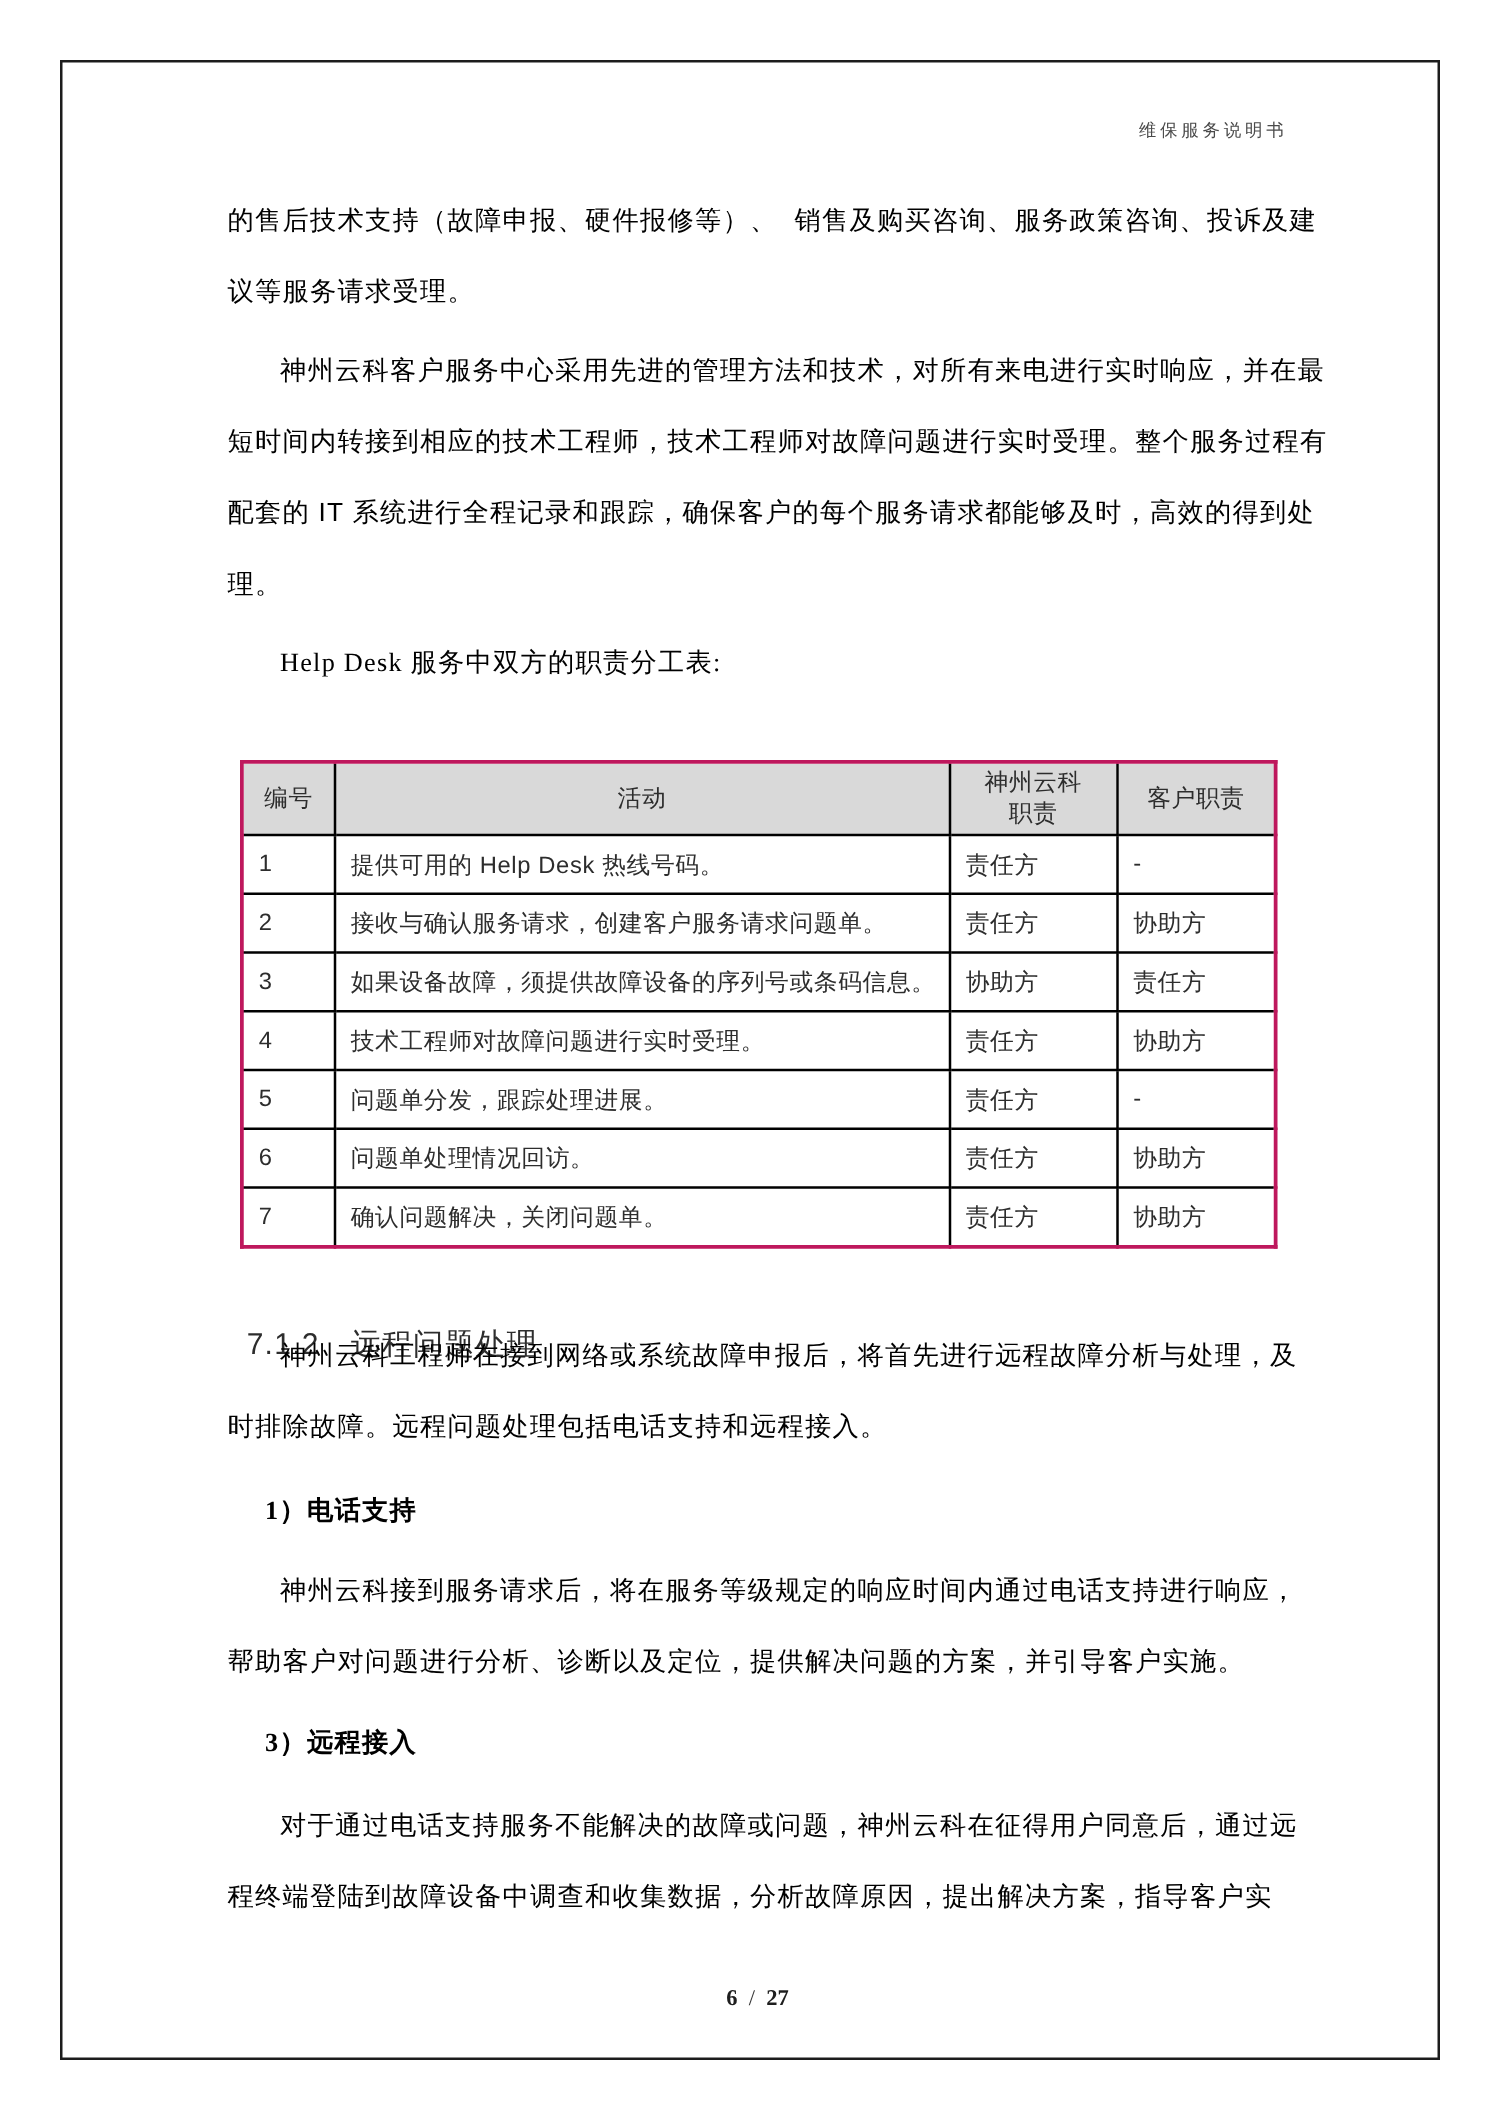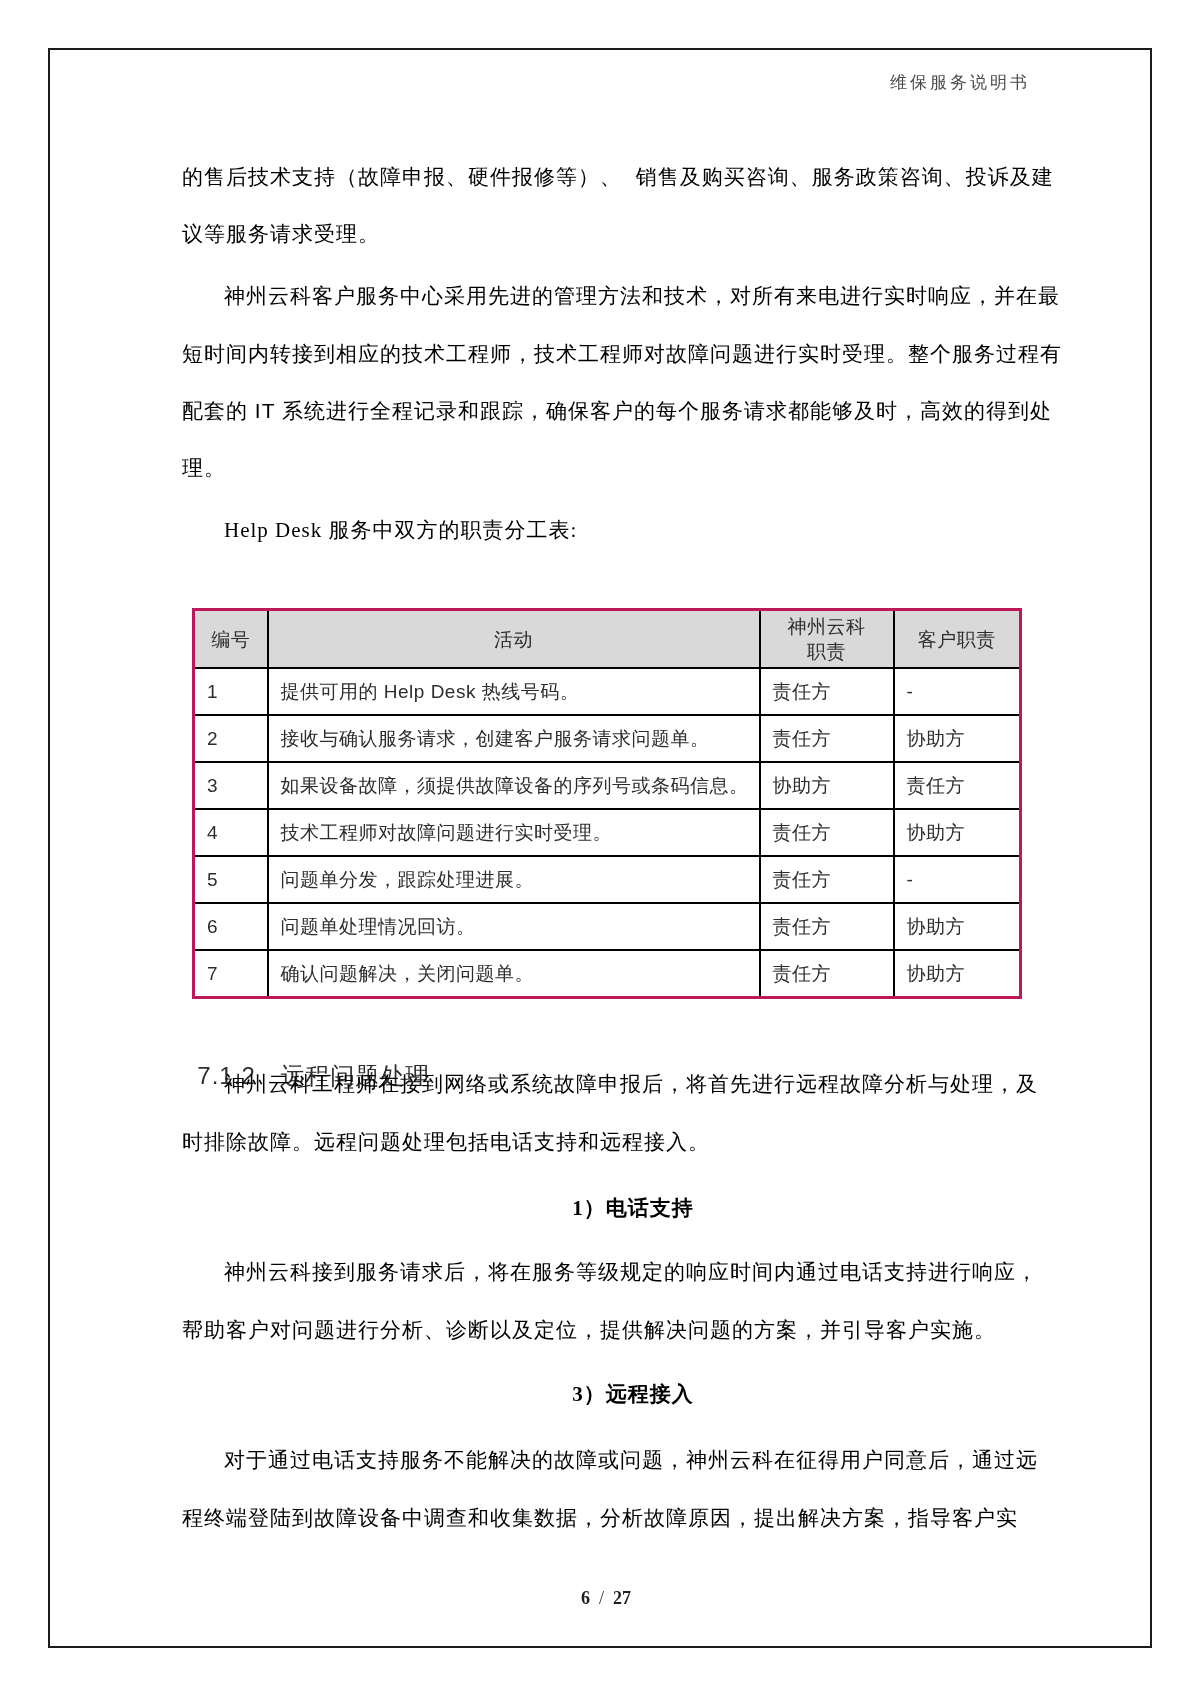--- a/index.html
+++ b/index.html
@@ -13,25 +13,25 @@
   }
   .frame {
     position: absolute;
     left: 48px; top: 48px;
     width: 1100px; height: 1596px;
     border: 2px solid #1c1c1c;
     background: #ffffff;
   }
   .doc-header {
     position: absolute;
-    top: 72px;
+    top: 95px;
     left: 182px; width: 848px;
     text-align: right;
     font-family: "Liberation Serif", "DejaVu Serif", serif;
-    font-size: 17px;
+    font-size: 14px;
     letter-spacing: 3px;
     color: #4a4a4a;
     line-height: 22px;
   }
   .para {
     position: absolute;
     left: 182px;
     width: 860px;
   }
   .line {
@@ -41,21 +41,21 @@
     white-space: pre;
     color: #000000;
   }
   .indent { padding-left: 42px; font-family: Liberation Serif, serif; }
   .p1 { top: 148px; }
   .p2 { top: 268px; }
   .caption { top: 502px; }
   .p3 { top: 1056px; }
   .p4 { top: 1244px; }
   .p5 { top: 1432px; }
-  .subhead { position: absolute; left: 182px; width: 860px; text-align: center; }
+  .subhead { position: absolute; left: 170px; width: 860px; }
   .subhead .line { font-weight: 700; }
   .sub1 { top: 1180px; }
   .sub2 { top: 1366px; }
   .section-heading {
     position: absolute;
     left: 182px; top: 990px;
     width: 860px;
     font-size: 24px;
     line-height: 57px;
     color: #2d2d2d;

